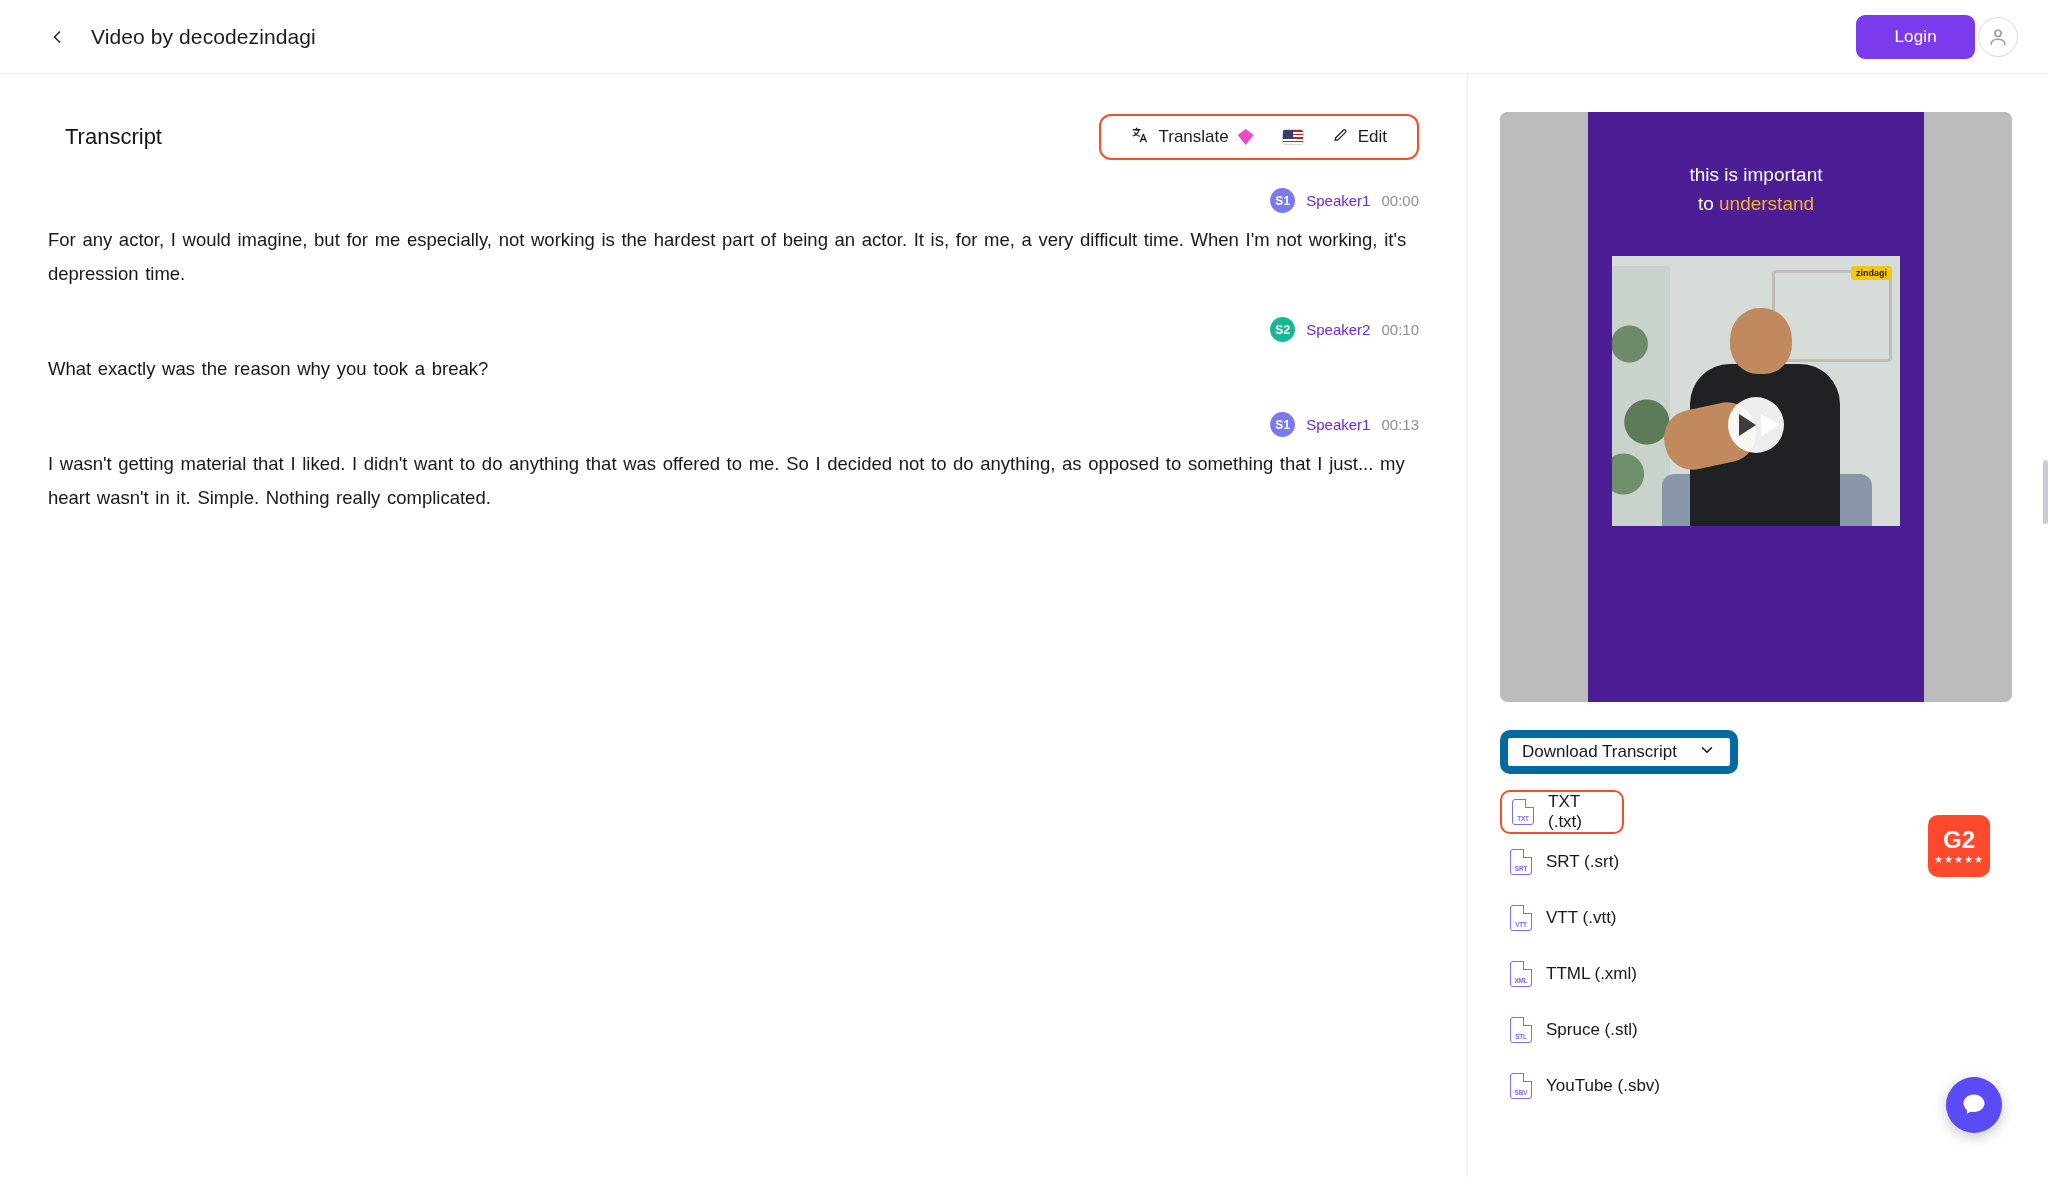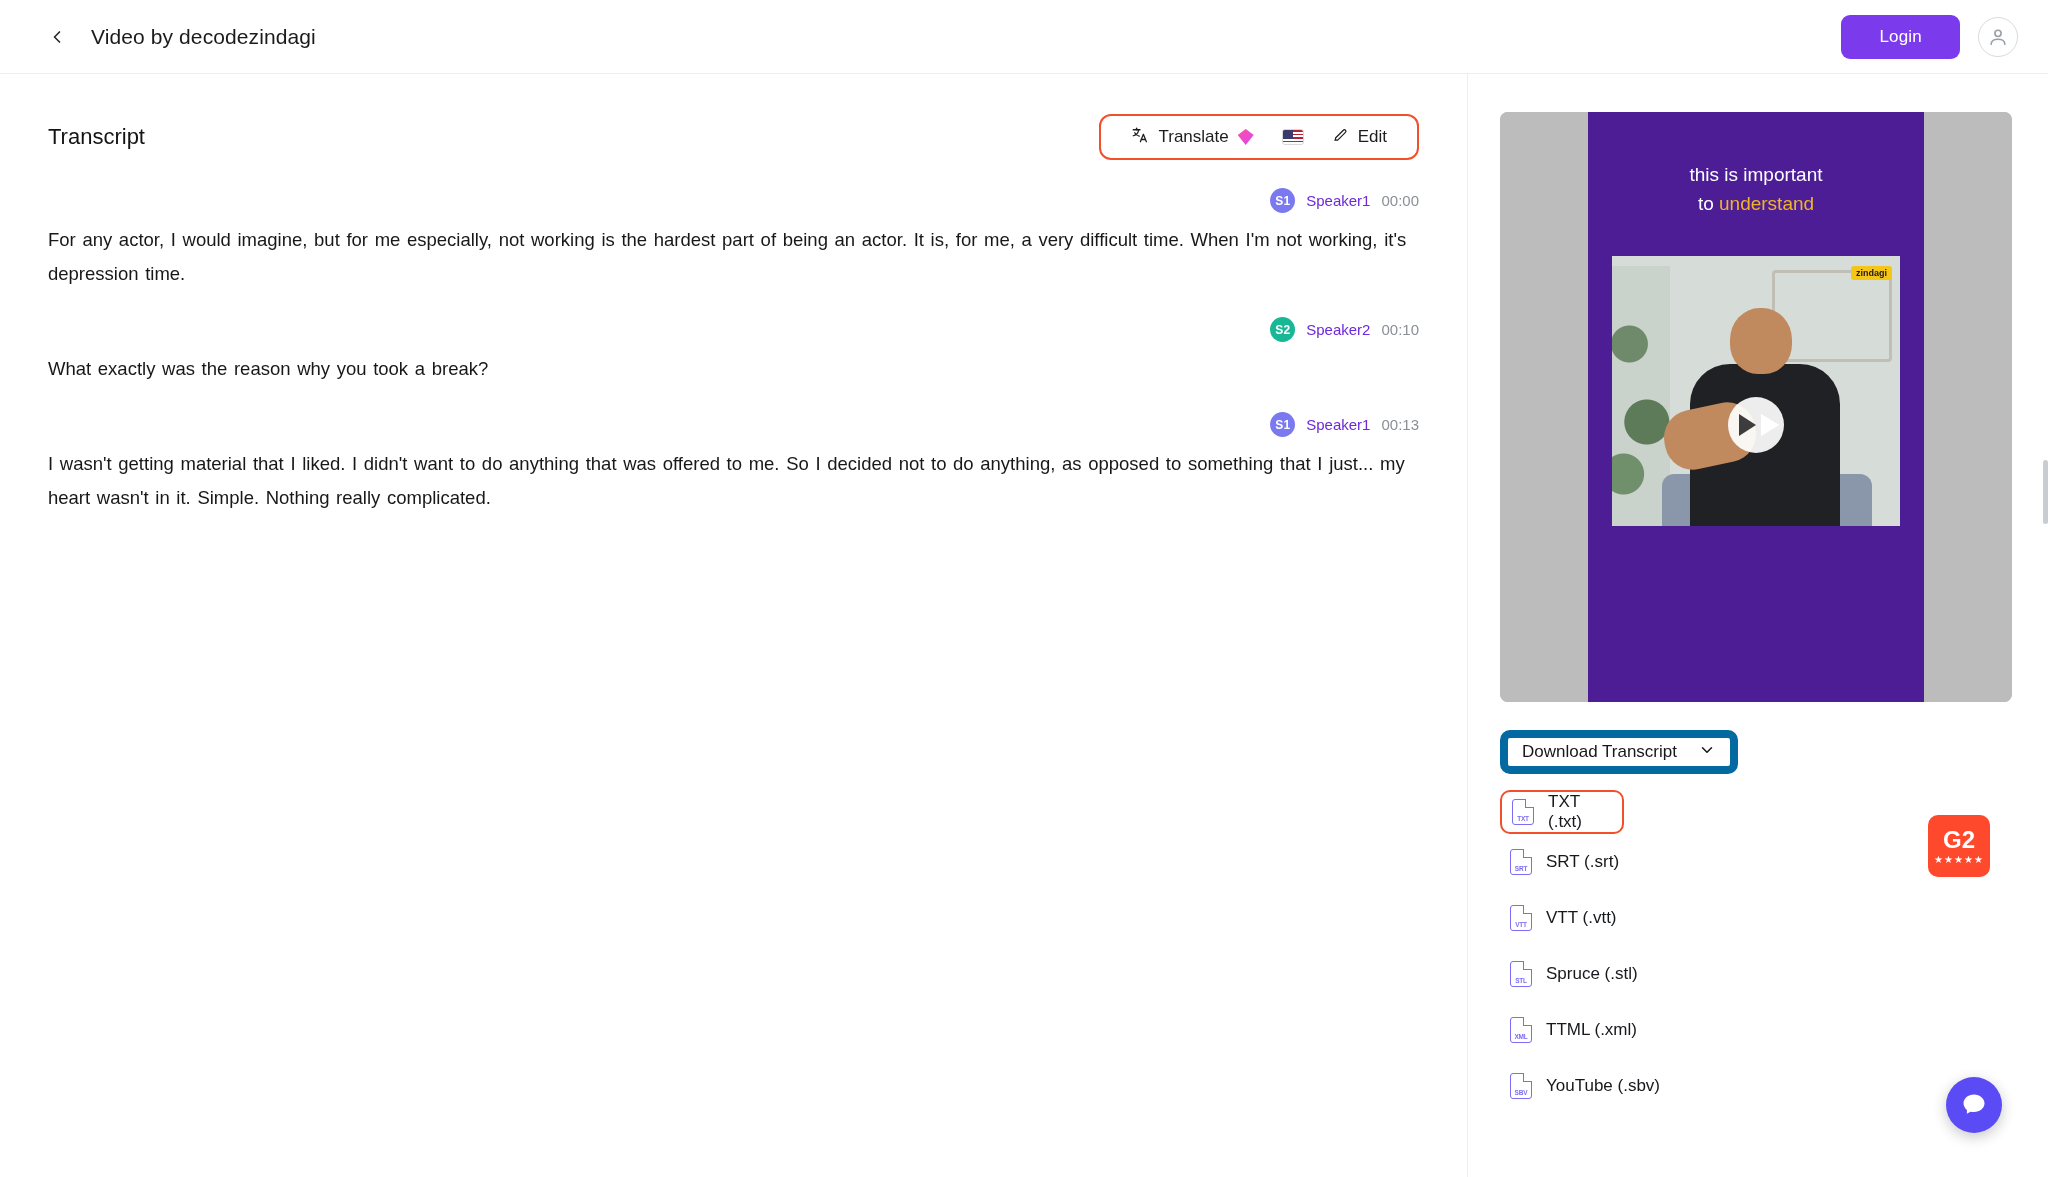--- a/index.html
+++ b/index.html
@@ -29,21 +29,21 @@
     color: #2a2a2a;
   }
   .back-btn svg { display: block; }
   .page-title {
     font-size: 21px;
     font-weight: 400;
     color: #1b1b1b;
     margin-left: 17px;
     letter-spacing: 0.1px;
   }
-  .header-right { margin-left: auto; display: flex; align-items: center; gap: 18px; }
+  .header-right { margin-left: auto; display: flex; align-items: center; gap: 3px; }
   .login-btn {
     background: #7c3aed;
     color: #fff;
     border: none;
     border-radius: 9px;
     font-size: 17px;
     font-family: "Liberation Sans", sans-serif;
     padding: 0 38px;
     height: 44px;
     cursor: pointer;
@@ -68,20 +68,21 @@
     flex: 0 0 1468px;
     border-right: 1px solid #eceef1;
     padding: 40px 48px 0 48px;
     position: relative;
   }
   .transcript-head {
     display: flex;
     align-items: center;
     height: 46px;
     margin-bottom: 28px;
+    margin-left: 17px;
   }
   .transcript-title { font-size: 22px; font-weight: 400; color: #141414; }
   .head-actions {
     margin-left: auto;
     display: flex;
     align-items: flex-end;
     gap: 0px;
     border: 2px solid #f0502a;
     border-radius: 12px;
     padding: 6px 16px;
@@ -450,29 +451,29 @@
           <span>SRT (.srt)</span>
         </div>
         <div class="dl-item">
           <span class="file-ico">
               <em>VTT</em>
             </span>
           <span>VTT (.vtt)</span>
         </div>
         <div class="dl-item">
           <span class="file-ico">
+              <em>XML</em>
+            </span>
+          <span>TTML (.xml)</span>
+        </div>
+        <div class="dl-item">
+          <span class="file-ico">
               <em>STL</em>
             </span>
           <span>Spruce (.stl)</span>
-        </div>
-        <div class="dl-item">
-          <span class="file-ico">
-              <em>XML</em>
-            </span>
-          <span>TTML (.xml)</span>
         </div>
         <div class="dl-item">
           <span class="file-ico">
               <em>SBV</em>
             </span>
           <span>YouTube (.sbv)</span>
         </div>
       </div>
     </div>
   </div>

